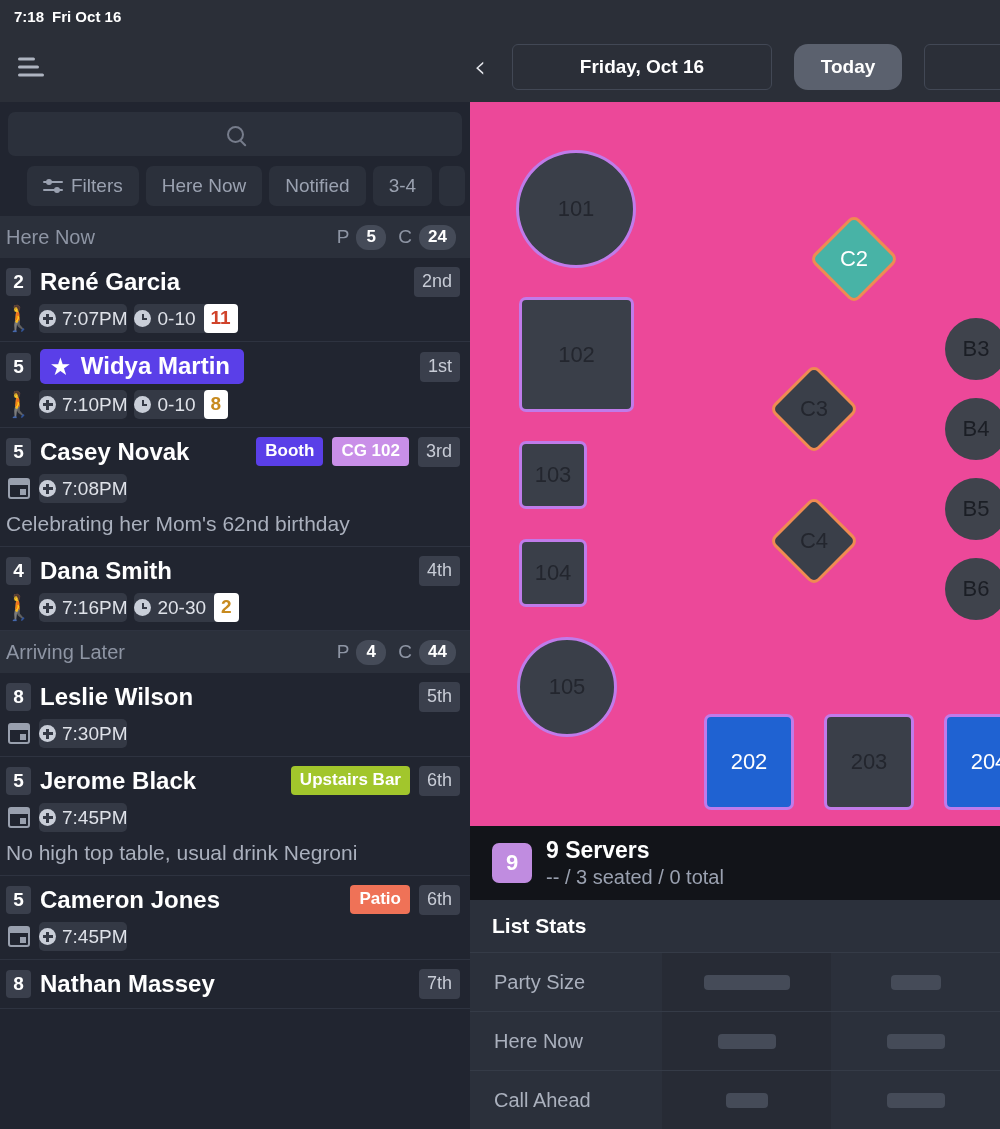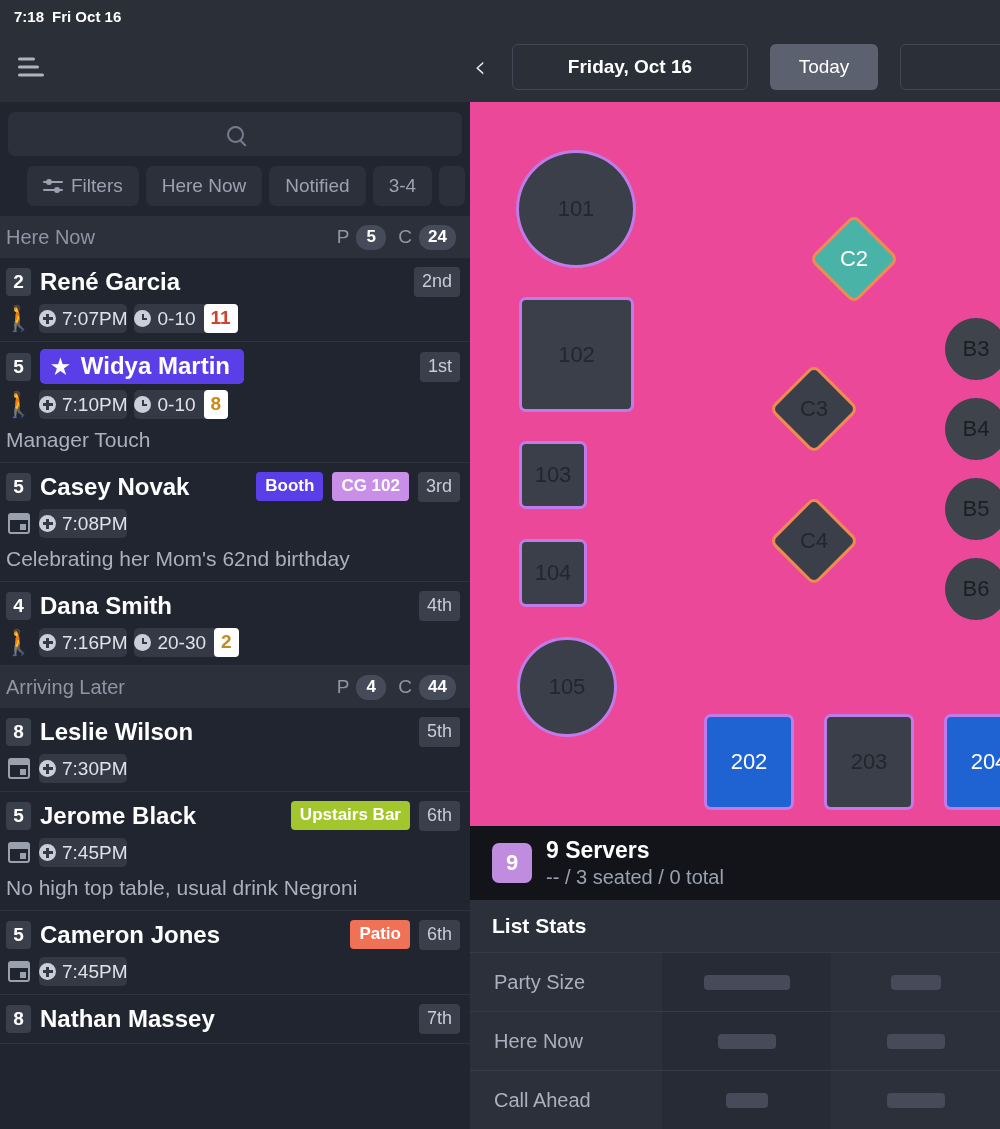--- a/index.html
+++ b/index.html
@@ -27,27 +27,27 @@
     width: 26px; display: flex; flex-direction: column; gap: 5px; cursor: pointer; }
   .hamburger i { display: block; height: 3px; background: #aeb4c0; border-radius: 2px; }
   .hamburger i:nth-child(1) { width: 17px; }
   .hamburger i:nth-child(2) { width: 21px; }
   .hamburger i:nth-child(3) { width: 26px; }
 
   .hdr-center { position: absolute; left: 470px; display: flex; align-items: center; gap: 22px; }
   .chev-back { color: #e7e9ee; font-size: 30px; line-height: 1; padding: 0 4px; cursor: pointer;
      font-family: "DejaVu Sans", sans-serif; font-weight: 300; }
   .date-btn {
-    width: 236px; height: 46px; border: 1px solid #424855; border-radius: 6px;
+    width: 260px; height: 46px; border: 1px solid #424855; border-radius: 6px;
     background: #2b2f38; color: #ffffff; font-size: 19px; font-weight: bold;
     display: flex; align-items: center; justify-content: center; cursor: pointer;
   }
   .today-btn {
-    width: 108px; height: 46px; border-radius: 6px; background: #5b616e;
-    color: #ffffff; font-size: 19px; font-weight: normal;
+    width: 108px; height: 46px; border-radius: 14px; background: #5b616e;
+    color: #ffffff; font-size: 19px; font-weight: bold;
     display: flex; align-items: center; justify-content: center; cursor: pointer;
   }
   .ghost-btn {
     width: 120px; height: 46px; border: 1px solid #424855; border-radius: 6px;
     background: #2b2f38; cursor: pointer;
   }
 
   
   .body { flex: 1 1 auto; display: flex; min-height: 0; }
 
@@ -283,21 +283,20 @@
             <span class="mchip">
               <span class="plus-ico"></span>
               <span>7:10PM</span>
             </span>
             <span class="mchip">
               <span class="clock-ico"></span>
               <span>0-10</span>
               <span class="wbadge" style="color:#c78a1e">8</span>
             </span>
           </div>
-          <div class="note">Manager Touch</div>
         </div>
 
         <div class="row">
           <div class="rline">
             <span class="psize">5</span>
             <span class="gname">Casey Novak</span>
             <span class="spacer"></span>
             <span class="tag" style="background:#5a3fe8">Booth</span>
             <span class="tag" style="background:#c98fe8">CG 102</span>
             <span class="ord">3rd</span>

